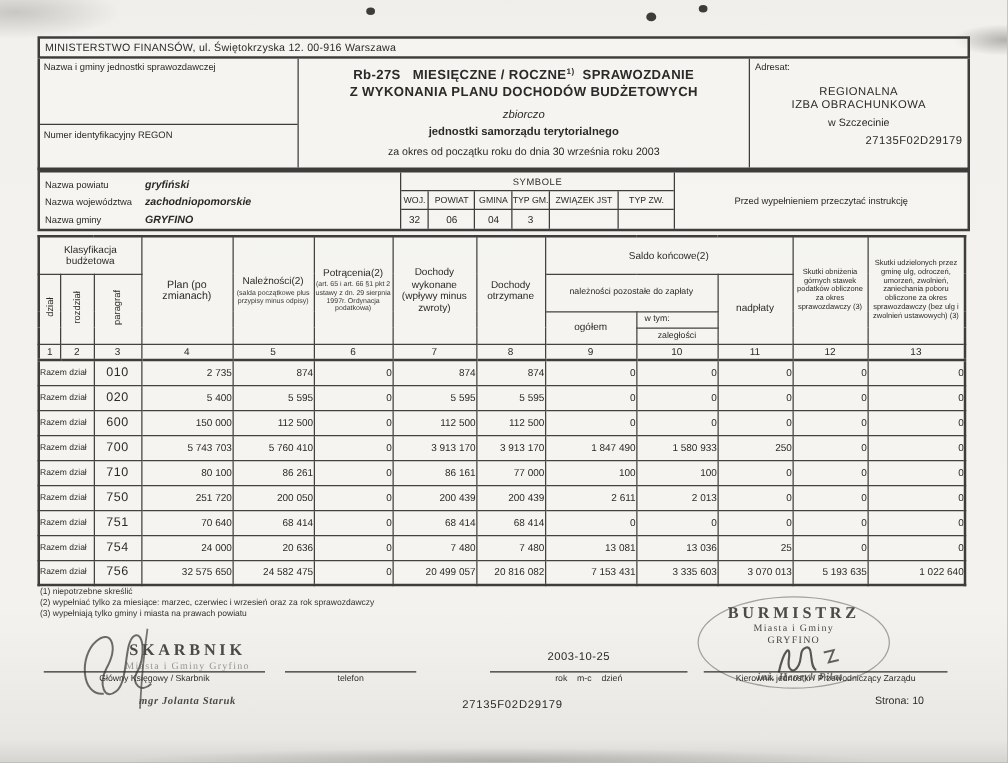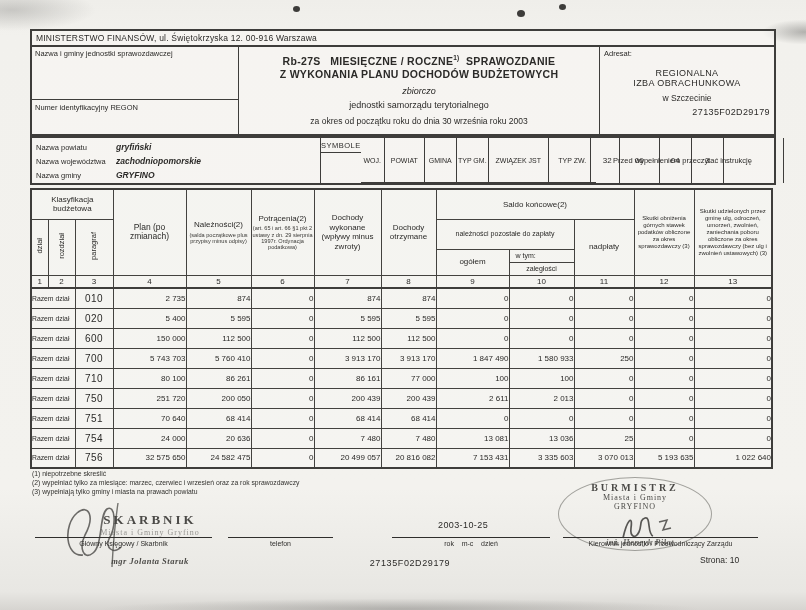--- a/index.html
+++ b/index.html
@@ -20,36 +20,36 @@
 
   
   .hdr{left:30px;top:47px;width:746px;height:89px;display:flex;border-top:none;}
   .hdr-left{width:207px;border-right:1.5px solid #3e3d3b;box-sizing:border-box;display:flex;flex-direction:column;}
   .hdr-left .cellA{height:53px;border-bottom:1.5px solid #3e3d3b;box-sizing:border-box;padding:2px 3px;font-size:7.5px;}
   .hdr-left .cellB{flex:1;padding:3px 3px;font-size:7.5px;}
   .hdr-mid{width:360px;box-sizing:border-box;text-align:center;padding-top:4px;}
   .hdr-title{font-size:10.5px;font-weight:bold;letter-spacing:.3px;line-height:13px;}
   .hdr-title sup{font-size:6.5px;}
   .hdr-sub1{font-style:italic;font-size:9px;margin-top:5px;}
-  .hdr-sub2{font-weight:normal;font-size:9px;margin-top:4px;}
+  .hdr-sub2{font-weight:bold;font-size:9px;margin-top:4px;}
   .hdr-period{font-size:8.5px;margin-top:6px;}
   .hdr-right{flex:1;border-left:1.5px solid #3e3d3b;box-sizing:border-box;padding:2px 4px;position:relative;}
   .hdr-right .adresat{font-size:7.5px;text-align:left;}
   .hdr-right .a1{font-size:9px;text-align:center;margin-top:10px;letter-spacing:.4px;}
   .hdr-right .a2{font-size:9px;text-align:center;letter-spacing:.4px;}
   .hdr-right .a3{font-size:8.5px;text-align:center;margin-top:5px;}
   .hdr-right .a4{font-size:9px;text-align:right;margin-top:4px;letter-spacing:.4px;}
 
   
   .reg{left:30px;top:136px;width:746px;height:49px;display:flex;}
   .reg-left{width:288px;box-sizing:border-box;padding:2px 0 0 4px;}
   .reg-row{display:flex;font-size:7.5px;height:14px;align-items:center;}
   .reg-row .lab{width:80px;}
   .reg-row .val{font-weight:bold;font-style:italic;font-size:8.5px;}
-  .sym{width:271px;border-left:1.5px solid #3e3d3b;border-right:1.5px solid #3e3d3b;box-sizing:border-box;display:flex;flex-direction:row;font-size:7.5px;}
+  .sym{width:220px;border-left:1.5px solid #3e3d3b;border-right:1.5px solid #3e3d3b;box-sizing:border-box;display:flex;flex-direction:column;font-size:7.5px;}
   .sym-title{height:14px;border-bottom:1px solid #3e3d3b;display:flex;align-items:center;justify-content:center;letter-spacing:.5px;}
   .sym-r{display:flex;flex:1;}
   .sym-r > div{border-right:1px solid #3e3d3b;box-sizing:border-box;display:flex;align-items:center;justify-content:center;text-align:center;}
   .sym-r > div:last-child{border-right:none;}
   .sym-head > div{border-bottom:1px solid #3e3d3b;font-size:7px;}
   .sw0{width:24px}.sw1{width:40px}.sw2{width:32px}.sw3{width:32px}.sw4{width:60px}.sw5{width:47px}
   .reg-note{flex:1;display:flex;align-items:center;justify-content:center;font-size:7.5px;text-align:center;padding:0 8px;}
 
   
   table.main{position:absolute;left:30px;top:188px;border-collapse:collapse;table-layout:fixed;
@@ -377,21 +377,21 @@
 
   <div class="date" style="left:438px;top:520px;">2003-10-25</div>
   <div class="sigline" style="left:392px;top:537px;width:158px;"></div>
   <div class="cap" style="left:392px;top:540px;width:158px;white-space:pre;">rok    m-c    dzień</div>
 
   <div class="code" style="left:330px;top:558px;width:160px;text-align:center;">27135F02D29179</div>
   <div class="strona" style="left:700px;top:555px;">Strona: 10</div>
 
   <div class="oval" style="left:558px;top:477px;width:152px;height:72px;"></div>
   <div class="stamp" style="left:565px;top:482px;width:140px;">
-    <div class="t1" style="font-size:10px;">BURMISTRZ</div>
+    <div class="t1" style="font-size:13px;">BURMISTRZ</div>
     <div class="t2">Miasta i Gminy</div>
     <div class="t2">GRYFINO</div>
   </div>
   <svg class="sig" style="left:615px;top:510px;" width="70" height="35" viewBox="0 0 70 35">
     <path d="M8,28 C12,10 18,4 16,18 C15,26 20,30 24,22 C27,16 24,10 30,8 C36,6 32,24 38,26" fill="none" stroke="#3c3b38" stroke-width="1.7" opacity=".85"></path>
     <path d="M44,12 L52,10 L48,20 L56,18" fill="none" stroke="#3c3b38" stroke-width="1.5" opacity=".8"></path>
   </svg>
   <div class="stamp nm" style="left:580px;top:531px;width:120px;opacity:.8;">
     <span class="nm">inż. Henryk Piłat</span>
   </div>

